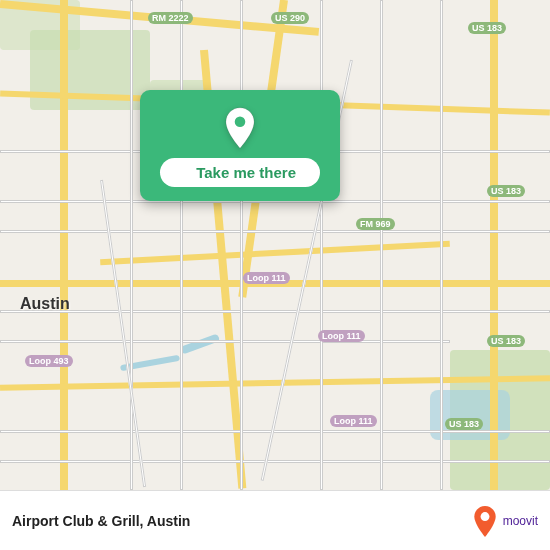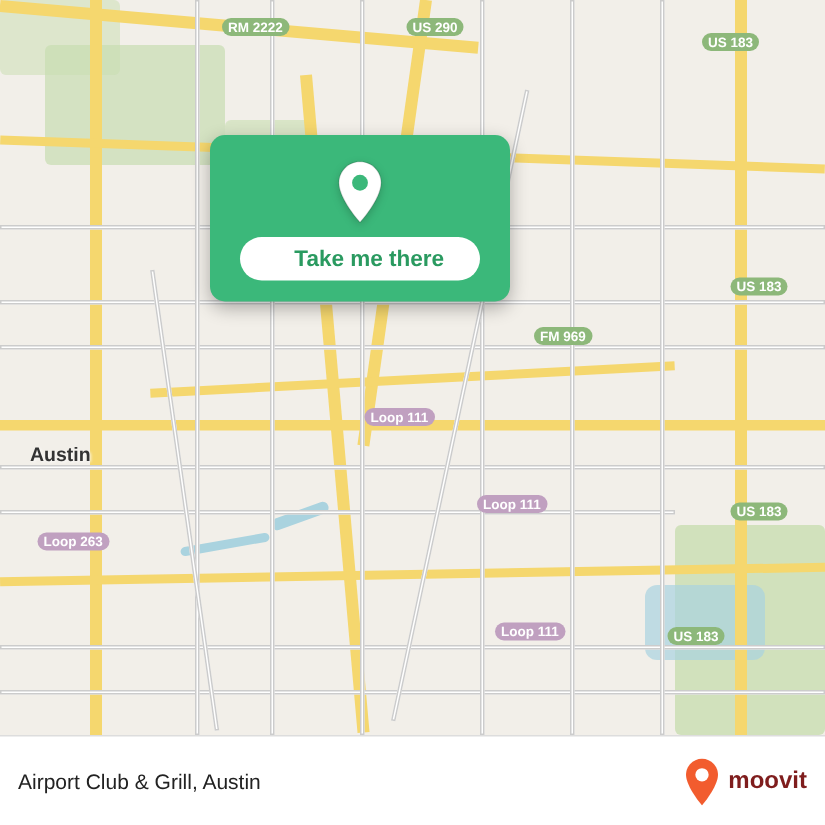--- a/index.html
+++ b/index.html
@@ -70,21 +70,21 @@
     .hw-label.fm {
       background: #8db87a;
     }
     .hw-label.rm {
       background: #8db87a;
     }
 
     
     .city-label {
       position: absolute;
-      font-size: 13px;
+      font-size: 16px;
       font-weight: bold;
       color: #333;
       text-shadow: 1px 1px 2px rgba(255,255,255,0.8);
     }
 
     
     .location-card {
       position: absolute;
       top: 90px;
       left: 140px;
@@ -146,39 +146,39 @@
     }
 
     .osm-credit {
       font-size: 10px;
       color: #666;
     }
 
     .place-name {
       font-size: 14px;
       color: #222;
-      font-weight: 400;
+      font-weight: 700;
     }
 
     
     .moovit-logo {
       display: flex;
       align-items: center;
       gap: 4px;
     }
 
     .moovit-pin {
       width: 28px;
       height: 32px;
     }
 
     .moovit-text {
-      font-size: 16px;
-      font-weight: bold;
-      color: #7f1d1d;
+      font-size: 12px;
+      font-weight: normal;
+      color: #4c1d95;
     }
   </style>
 </head>
 <body>
 
 <div id="map-container">
   <div class="map-base"></div>
 
   <div class="park" style="top:30px;left:30px;width:120px;height:80px;opacity:0.7;"></div>
   <div class="park" style="top:80px;left:150px;width:60px;height:40px;opacity:0.6;"></div>
@@ -224,21 +224,21 @@
   <div class="road-minor" style="top:60px;left:350px;width:3px;height:430px;transform:rotate(12deg);transform-origin:top center;"></div>
   <div class="road-minor" style="top:180px;left:100px;width:3px;height:310px;transform:rotate(-8deg);transform-origin:top center;"></div>
 
   <div class="hw-label rm" style="top:12px;left:148px;">RM 2222</div>
   <div class="hw-label us" style="top:12px;left:271px;">US 290</div>
   <div class="hw-label us" style="top:22px;left:468px;">US 183</div>
   <div class="hw-label us" style="top:185px;left:487px;">US 183</div>
   <div class="hw-label fm" style="top:218px;left:356px;">FM 969</div>
   <div class="hw-label" style="top:272px;left:243px;">Loop 111</div>
   <div class="hw-label" style="top:330px;left:318px;">Loop 111</div>
-  <div class="hw-label" style="top:355px;left:25px;">Loop 263</div>
+  <div class="hw-label" style="top:355px;left:25px;">Loop 493</div>
   <div class="hw-label" style="top:415px;left:330px;">Loop 111</div>
   <div class="hw-label us" style="top:335px;left:487px;">US 183</div>
   <div class="hw-label us" style="top:418px;left:445px;">US 183</div>
 
   <div class="city-label" style="top:295px;left:20px;">Austin</div>
 
   <div class="location-card">
 
     <div class="location-pin-icon">
       <svg viewBox="0 0 44 50" xmlns="http://www.w3.org/2000/svg">

